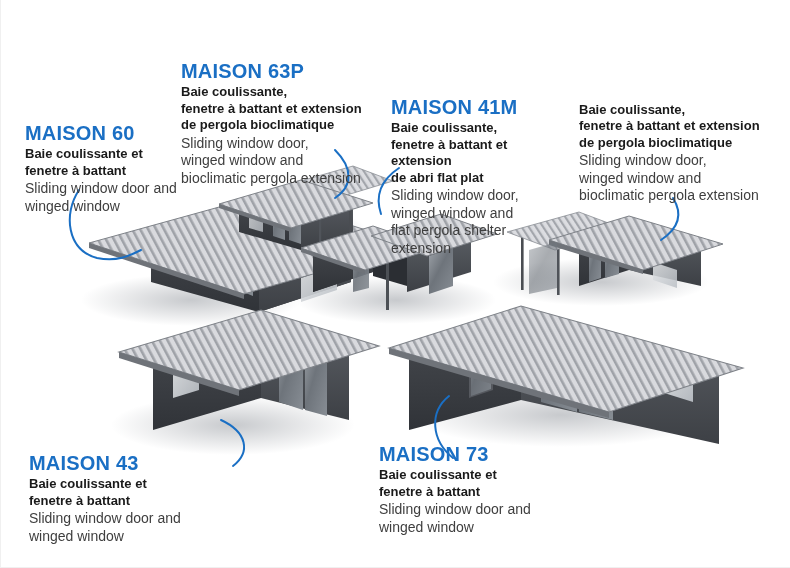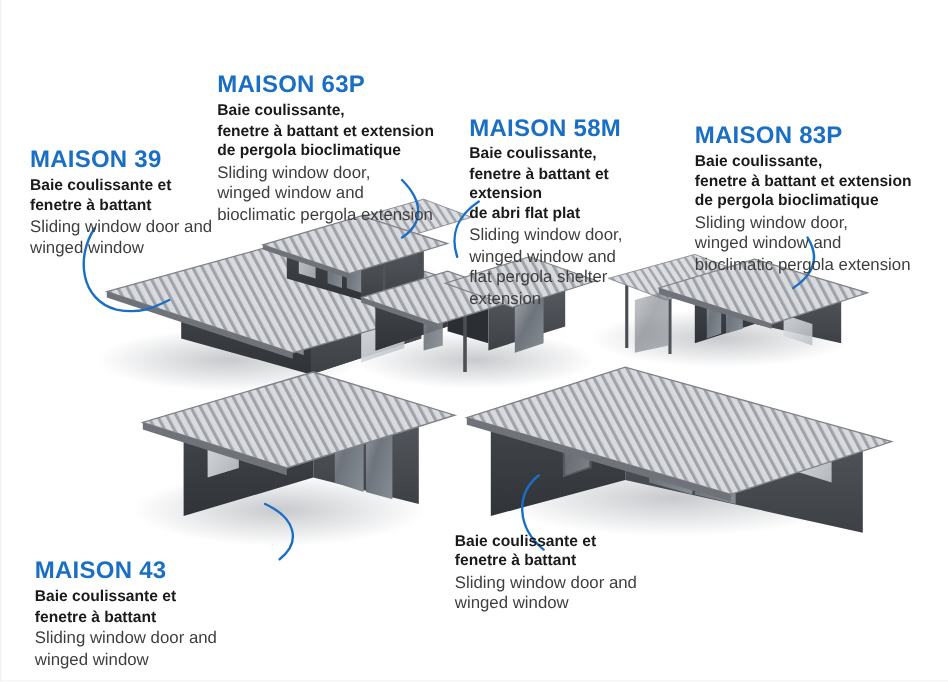--- a/index.html
+++ b/index.html
@@ -46,21 +46,21 @@
     font-weight:400;
     line-height:1.26;
     margin:1px 0 0 0;
   }
 
   
   #lab-83 {left:24px;  top:122px; width:190px;}
   #lab-63p{left:180px; top:60px;  width:182px;}
   #lab-65m{left:390px; top:96px;  width:178px;}
   #lab-83p{left:578px; top:102px; width:190px;}
-  #lab-43 {left:28px;  top:465px; width:192px;}
+  #lab-43 {left:28px;  top:452px; width:192px;}
   #lab-73 {left:378px; top:443px; width:198px;}
 </style>
 </head>
 <body>
 
 <div id="stage">
 
   <svg id="scene" viewBox="0 0 790 568" xmlns="http://www.w3.org/2000/svg">
     <defs>
 
@@ -206,21 +206,21 @@
       <path d="M78,190 C62,214 66,250 96,258 C116,262 128,256 140,250"></path>
       <path d="M334,150 C352,168 352,186 334,198"></path>
       <path d="M398,168 C380,180 374,196 380,214"></path>
       <path d="M672,198 C682,214 678,228 660,240"></path>
       <path d="M232,466 C250,452 246,432 220,420"></path>
       <path d="M452,458 C430,440 428,412 448,396"></path>
     </g>
   </svg>
 
   <div class="label" id="lab-83">
-    <div class="l-title">MAISON 39</div>
+    <div class="l-title">MAISON 60</div>
     <div class="l-fr">
       <span>Baie coulissante et</span><br>
       <span>fenetre à battant</span>
     </div>
     <div class="l-en">
       <span>Sliding window door and</span><br>
       <span>winged window</span>
     </div>
   </div>
 
@@ -232,35 +232,34 @@
       <span>de pergola bioclimatique</span>
     </div>
     <div class="l-en">
       <span>Sliding window door,</span><br>
       <span>winged window and</span><br>
       <span>bioclimatic pergola extension</span>
     </div>
   </div>
 
   <div class="label" id="lab-65m">
-    <div class="l-title">MAISON 58M</div>
+    <div class="l-title">MAISON 41M</div>
     <div class="l-fr">
       <span>Baie coulissante,</span><br>
       <span>fenetre à battant et extension</span><br>
       <span>de abri flat plat</span>
     </div>
     <div class="l-en">
       <span>Sliding window door,</span><br>
       <span>winged window and</span><br>
       <span>flat pergola shelter extension</span>
     </div>
   </div>
 
   <div class="label" id="lab-83p">
-    <div class="l-title">MAISON 83P</div>
     <div class="l-fr">
       <span>Baie coulissante,</span><br>
       <span>fenetre à battant et extension</span><br>
       <span>de pergola bioclimatique</span>
     </div>
     <div class="l-en">
       <span>Sliding window door,</span><br>
       <span>winged window and</span><br>
       <span>bioclimatic pergola extension</span>
     </div>
@@ -272,20 +271,21 @@
       <span>Baie coulissante et</span><br>
       <span>fenetre à battant</span>
     </div>
     <div class="l-en">
       <span>Sliding window door and</span><br>
       <span>winged window</span>
     </div>
   </div>
 
   <div class="label" id="lab-73">
+    <div class="l-title">MAISON 73</div>
     <div class="l-fr">
       <span>Baie coulissante et</span><br>
       <span>fenetre à battant</span>
     </div>
     <div class="l-en">
       <span>Sliding window door and</span><br>
       <span>winged window</span>
     </div>
   </div>
 

